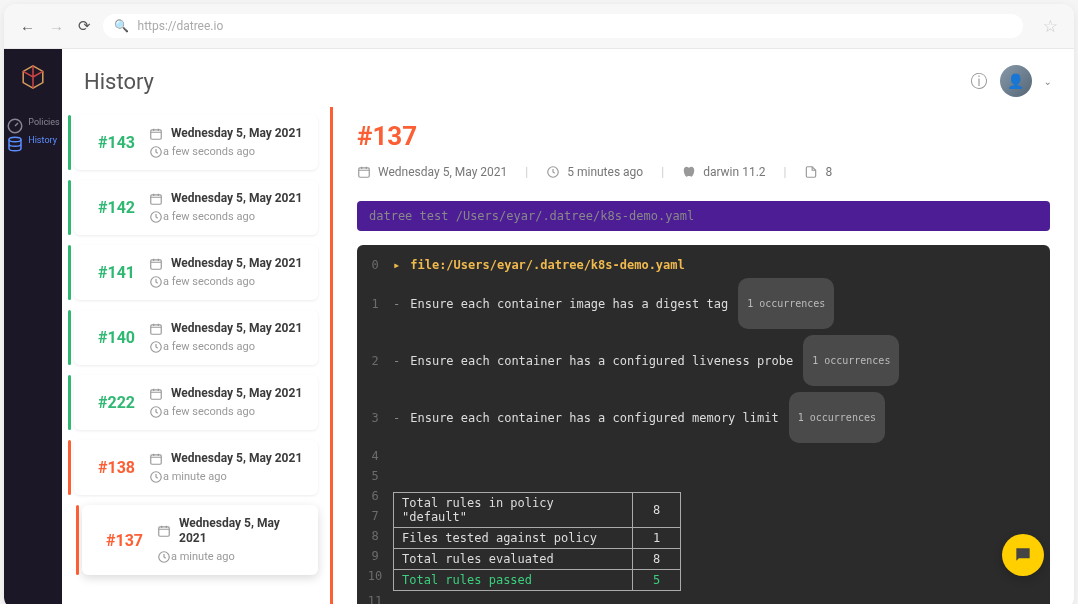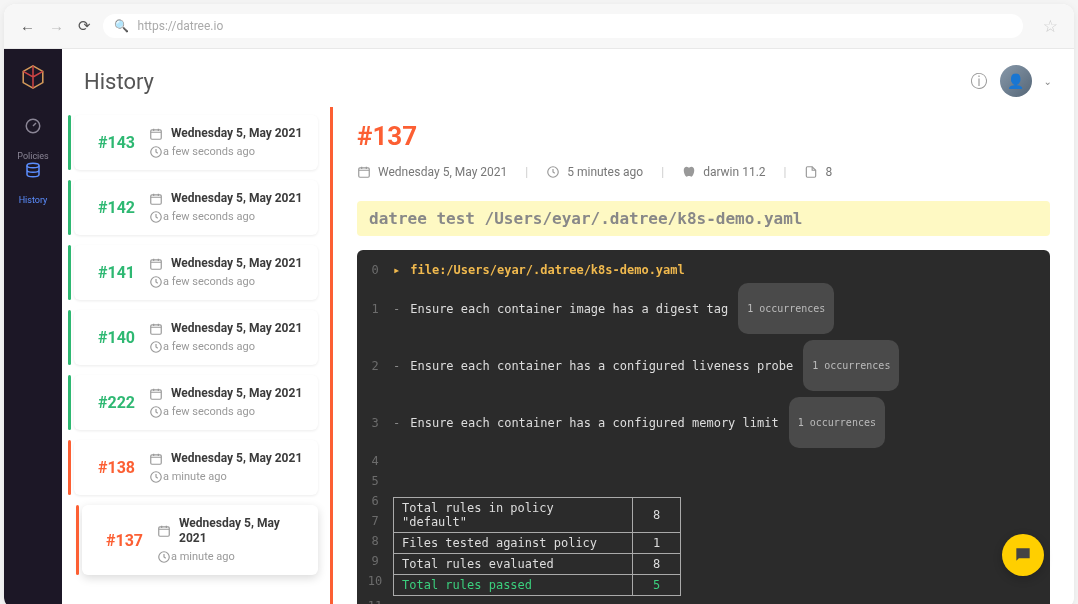--- a/index.html
+++ b/index.html
@@ -7,21 +7,21 @@
 .browser-frame { background:#fff; border-radius:12px; margin:4px; overflow:hidden; box-shadow:0 2px 8px rgba(0,0,0,.08); }
 .browser-bar { display:flex; align-items:center; padding:10px 16px; background:#f7f7f7; border-bottom:1px solid #e8e8e8; gap:12px; }
 .nav-btns { display:flex; gap:14px; color:#bbb; }
 .nav-btns span { cursor:pointer; font-size:15px; }
 .nav-btns span.active { color:#555; }
 .addr-bar { flex:1; background:#fff; border-radius:16px; padding:5px 12px; display:flex; align-items:center; gap:8px; color:#aaa; font-size:12px; }
 .star { color:#ccc; font-size:17px; cursor:pointer; margin-left:8px; }
 .app { display:flex; height:560px; }
 .sidebar { width:58px; background:#1c1726; display:flex; flex-direction:column; align-items:center; padding-top:14px; gap:26px; }
 .logo-svg { width:28px; height:28px; }
-.side-item { display:flex; flex-direction:column; align-items:center; gap:16px; color:#8a8595; font-size:9px; cursor:pointer; }
+.side-item { display:flex; flex-direction:row; align-items:flex-start; gap:4px; color:#8a8595; font-size:9px; cursor:pointer; }
 .side-item.active { color:#5b8eff; }
 .side-icon { font-size:17px; }
 .main { flex:1; display:flex; flex-direction:column; background:#fff; }
 .top-header { display:flex; align-items:center; justify-content:space-between; padding:16px 22px 10px 22px; }
 .page-title { font-size:22px; font-weight:400; color:#555; }
 .header-right { display:flex; align-items:center; gap:12px; }
 .info-icon { color:#999; font-size:17px; cursor:pointer; }
 .avatar { width:32px; height:32px; border-radius:50%; background:linear-gradient(135deg,#8899aa,#556677); display:flex; align-items:center; justify-content:center; color:#fff; font-size:14px; font-weight:bold; }
 .chev { color:#888; font-size:10px; cursor:pointer; }
 .content { flex:1; display:flex; overflow:hidden; }
@@ -38,21 +38,21 @@
 .hist-date-row { display:flex; align-items:center; gap:8px; margin-bottom:4px; }
 .cal-icon,.clk-icon { width:14px; height:14px; color:#999; flex-shrink:0; }
 .hist-date { font-size:12px; font-weight:700; color:#3b3b3b; line-height:1.25; }
 .hist-ago-row { display:flex; align-items:flex-start; font-size:11px; color:#999; }
 .detail { flex:1; border-left:3px solid #fc5f33; padding:14px 24px; overflow-y:auto; }
 .detail-title { font-size:26px; font-weight:700; color:#fc5f33; margin-bottom:14px; }
 .detail-meta { display:flex; align-items:center; gap:18px; font-size:12px; color:#777; margin-bottom:22px; flex-wrap:wrap; }
 .detail-meta .sep { color:#ccc; }
 .meta-item { display:flex; align-items:center; gap:7px; }
 .meta-icon { width:14px; height:14px; color:#999; }
-.cmd-line { font-family:"SFMono-Regular",Consolas,monospace; font-size:16px; background:#fef9c3; color:#888; padding:8px 12px; border-radius:4px; margin-bottom:14px;font-weight:bold; }
+.cmd-line { font-family:"SFMono-Regular",Consolas,monospace; font-size:12px; background:#4c1d95; color:#888; padding:8px 12px; border-radius:4px; margin-bottom:14px; }
 .term { background:#2b2b2b; border-radius:6px; font-family:"SFMono-Regular",Consolas,monospace; font-size:12px; padding:10px 0 10px 0; }
 .term-line { display:flex; align-items:center; padding:3px 0; }
 .ln { width:36px; text-align:center; color:#6c6c6c; user-select:none; }
 .tc { flex:1; padding-right:14px; display:flex; align-items:center; gap:10px; flex-wrap:wrap; }
 .file-label { color:#f0b94e; font-weight:700; }
 .arrow { color:#f0b94e; }
 .rule-txt { color:#ddd;text-align:center; }
 .dash { color:#888; }
 .occ-badge { background:#4a4a4a; color:#bbb; font-size:10px; padding:20px 9px; border-radius:10px; }
 .term-table { margin:4px 0 0 0; border-collapse:collapse; width:288px; }

